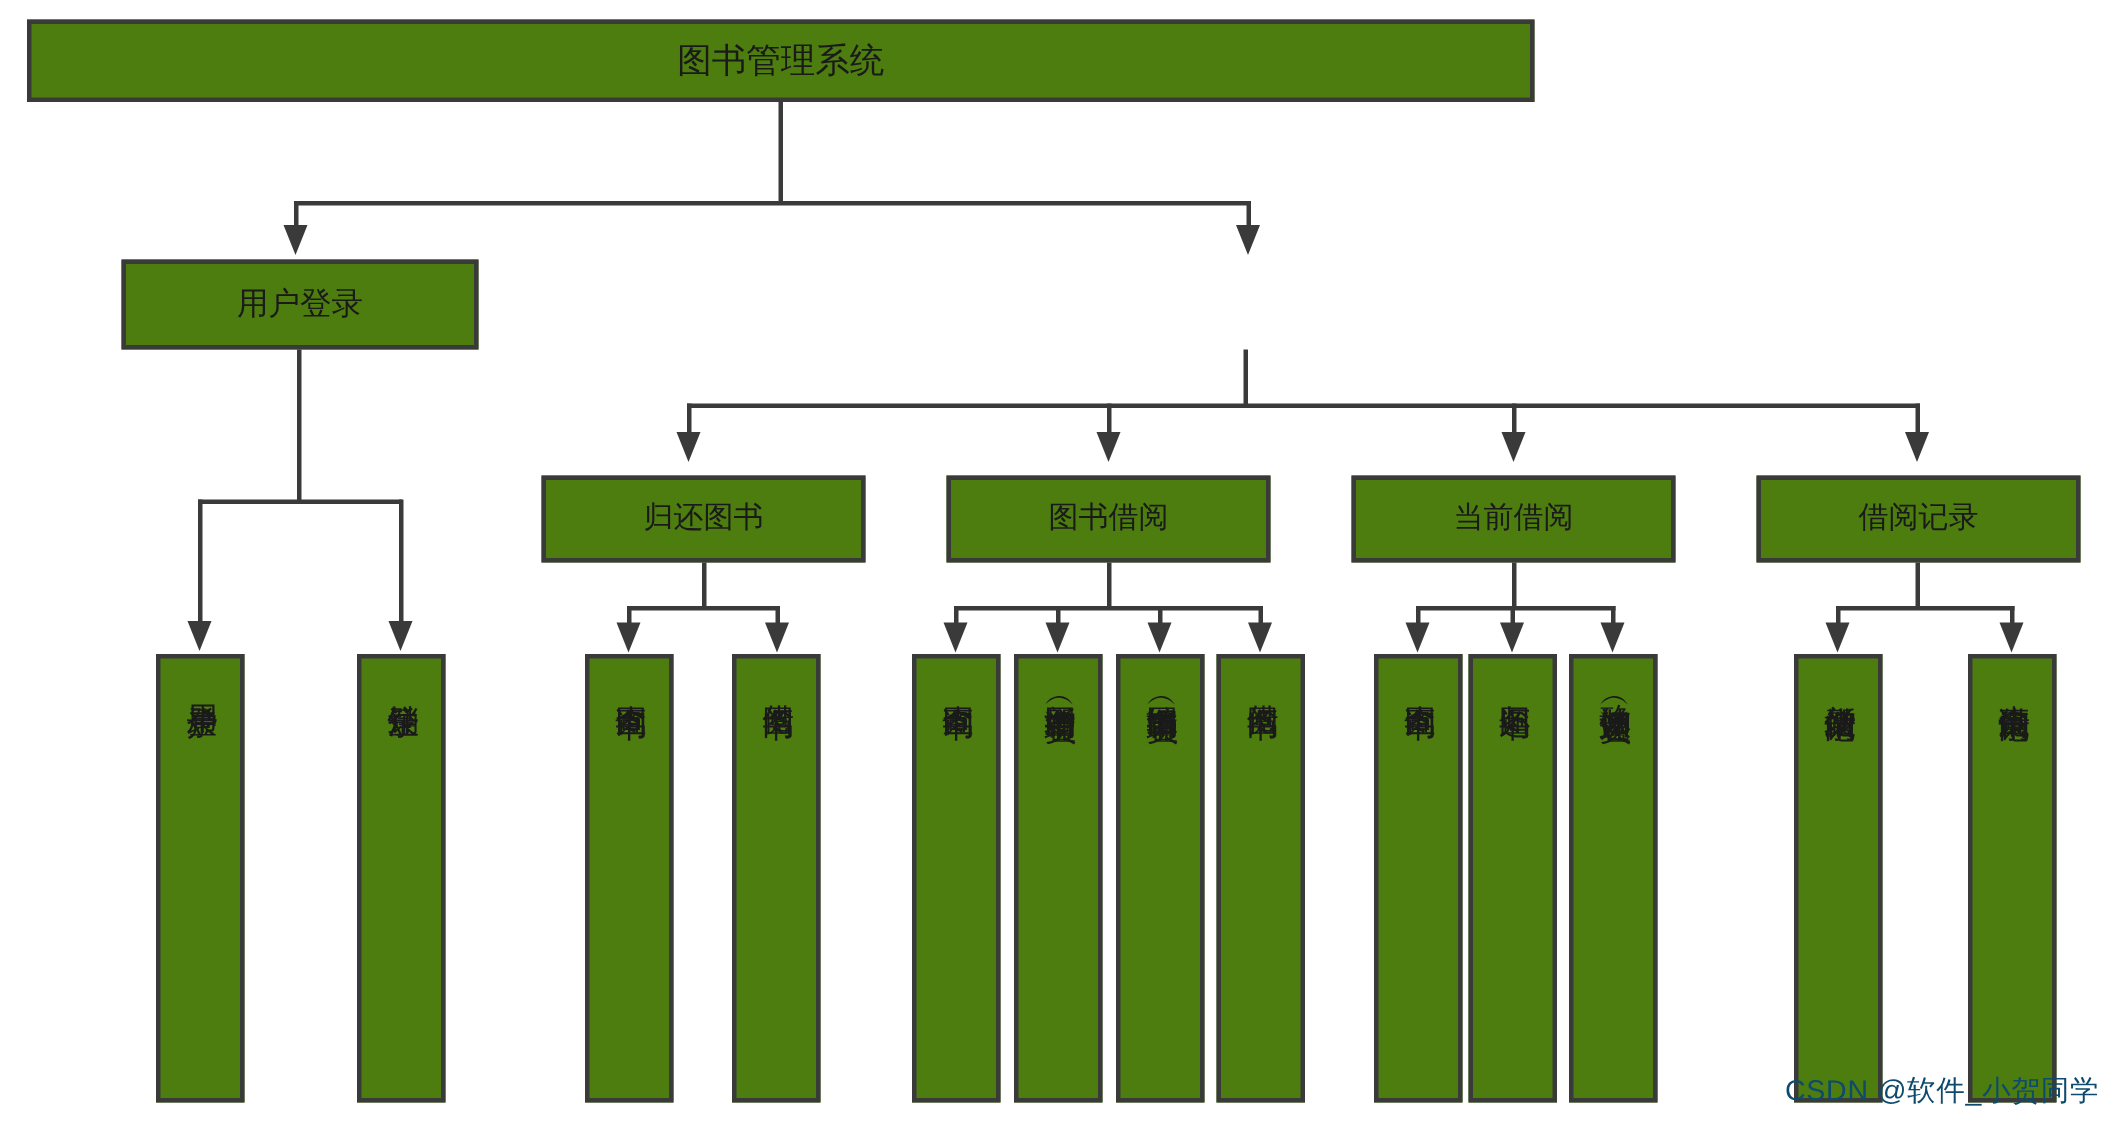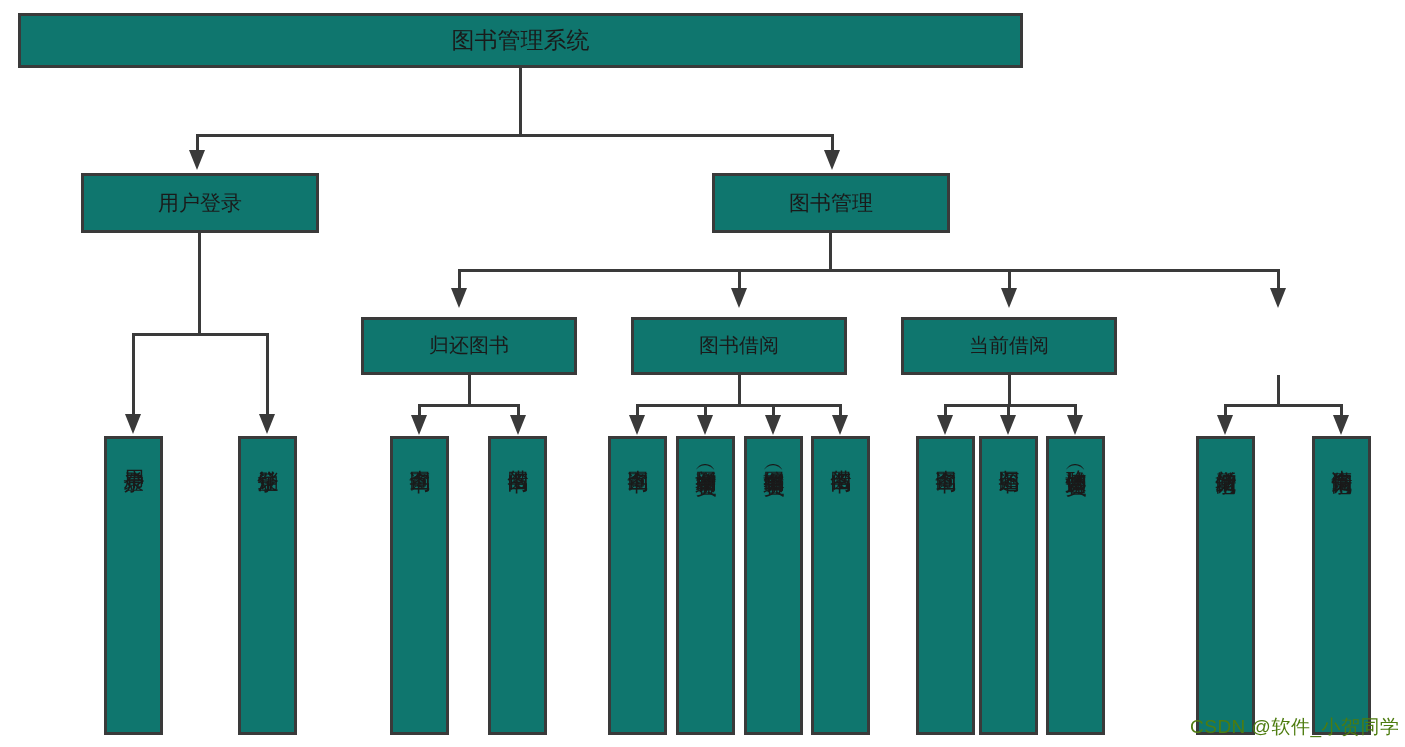--- a/index.html
+++ b/index.html
@@ -16,21 +16,21 @@
     width: 1405px;
     height: 747px;
     background: #ffffff;
     overflow: hidden;
   }
   
   .node {
     position: absolute;
     box-sizing: border-box;
     border: 3px solid #3a3a3a;
-    background: #0f766e;
+    background: #4d7c0f;
     display: flex;
     align-items: center;
     justify-content: center;
     color: #1a1a1a;
   }
   .node.root {
     font-size: 23px;
   }
   .node.level2 {
     font-size: 21px;
@@ -68,21 +68,21 @@
     width: 0;
     height: 0;
     border-left: 8px solid transparent;
     border-right: 8px solid transparent;
     border-top: 20px solid #3a3a3a;
   }
   
   #watermark {
     position: absolute;
     font-size: 19px;
-    color: #4d7c0f;
+    color: #0c4a6e;
     white-space: nowrap;
     letter-spacing: 0.5px;
   }
 </style>
 </head>
 <body>
 
 <div id="canvas">
 
   <div class="node root" style="left:18px; top:13px; width:1005px; height:55px;">
@@ -96,23 +96,20 @@
   <div class="line-v" style="left:196px; top:134px; width:3px; height:18px;"></div>
   <div class="arrow" style="left:189px; top:150px;"></div>
 
   <div class="line-v" style="left:831px; top:134px; width:3px; height:18px;"></div>
   <div class="arrow" style="left:824px; top:150px;"></div>
 
   <div class="node level2" style="left:81px; top:173px; width:238px; height:60px;">
     <span class="label">用户登录</span>
   </div>
 
-  <div class="node level2" style="left:712px; top:173px; width:238px; height:60px;">
-    <span class="label">图书管理</span>
-  </div>
 
   <div class="line-v" style="left:198px; top:233px; width:3px; height:102px;"></div>
   <div class="line-h" style="left:132px; top:333px; width:136px; height:3px;"></div>
   <div class="line-v" style="left:132px; top:333px; width:3px; height:82px;"></div>
   <div class="arrow" style="left:125px; top:414px;"></div>
   <div class="line-v" style="left:266px; top:333px; width:3px; height:82px;"></div>
   <div class="arrow" style="left:259px; top:414px;"></div>
 
   <div class="line-v" style="left:829px; top:233px; width:3px; height:38px;"></div>
   <div class="line-h" style="left:458px; top:269px; width:822px; height:3px;"></div>
@@ -127,20 +124,23 @@
 
   <div class="node level3" style="left:361px; top:317px; width:216px; height:58px;">
     <span class="label">归还图书</span>
   </div>
   <div class="node level3" style="left:901px; top:317px; width:216px; height:58px;">
     <span class="label">当前借阅</span>
   </div>
   <div class="node level3" style="left:631px; top:317px; width:216px; height:58px;">
     <span class="label">图书借阅</span>
   </div>
+  <div class="node level3" style="left:1171px; top:317px; width:216px; height:58px;">
+    <span class="label">借阅记录</span>
+  </div>
 
   <div class="line-v" style="left:468px; top:375px; width:3px; height:31px;"></div>
   <div class="line-h" style="left:418px; top:404px; width:102px; height:3px;"></div>
   <div class="line-v" style="left:418px; top:404px; width:3px; height:12px;"></div>
   <div class="arrow" style="left:411px; top:415px;"></div>
   <div class="line-v" style="left:517px; top:404px; width:3px; height:12px;"></div>
   <div class="arrow" style="left:510px; top:415px;"></div>
 
   <div class="line-v" style="left:738px; top:375px; width:3px; height:31px;"></div>
   <div class="line-h" style="left:636px; top:404px; width:205px; height:3px;"></div>

